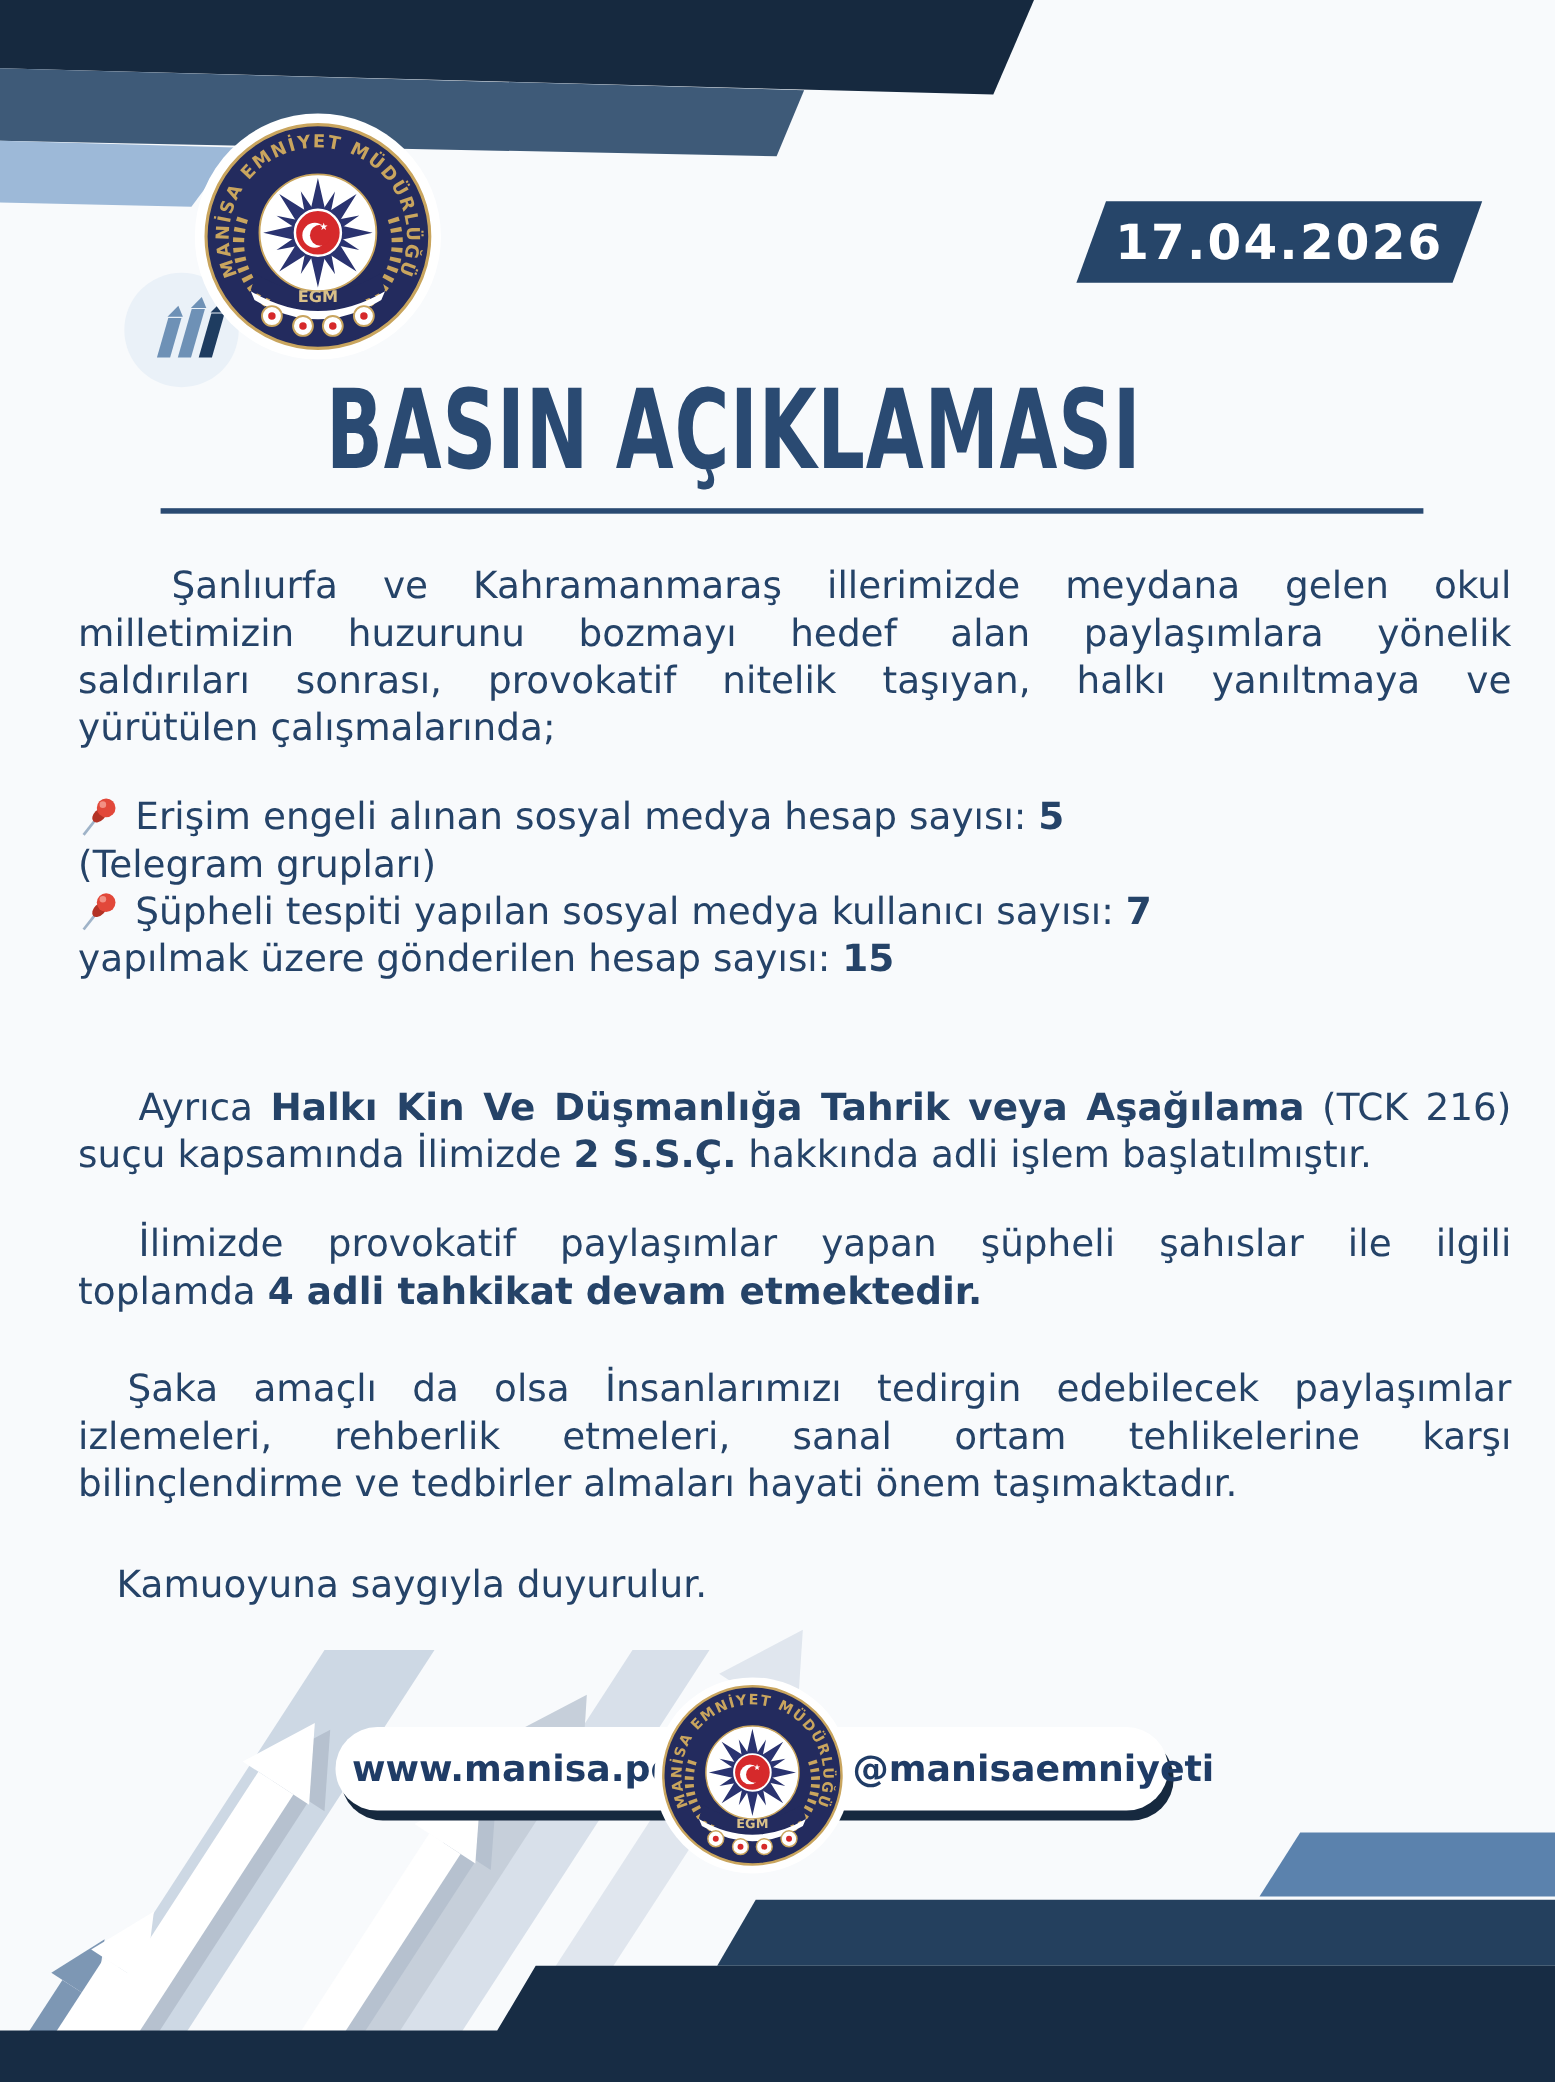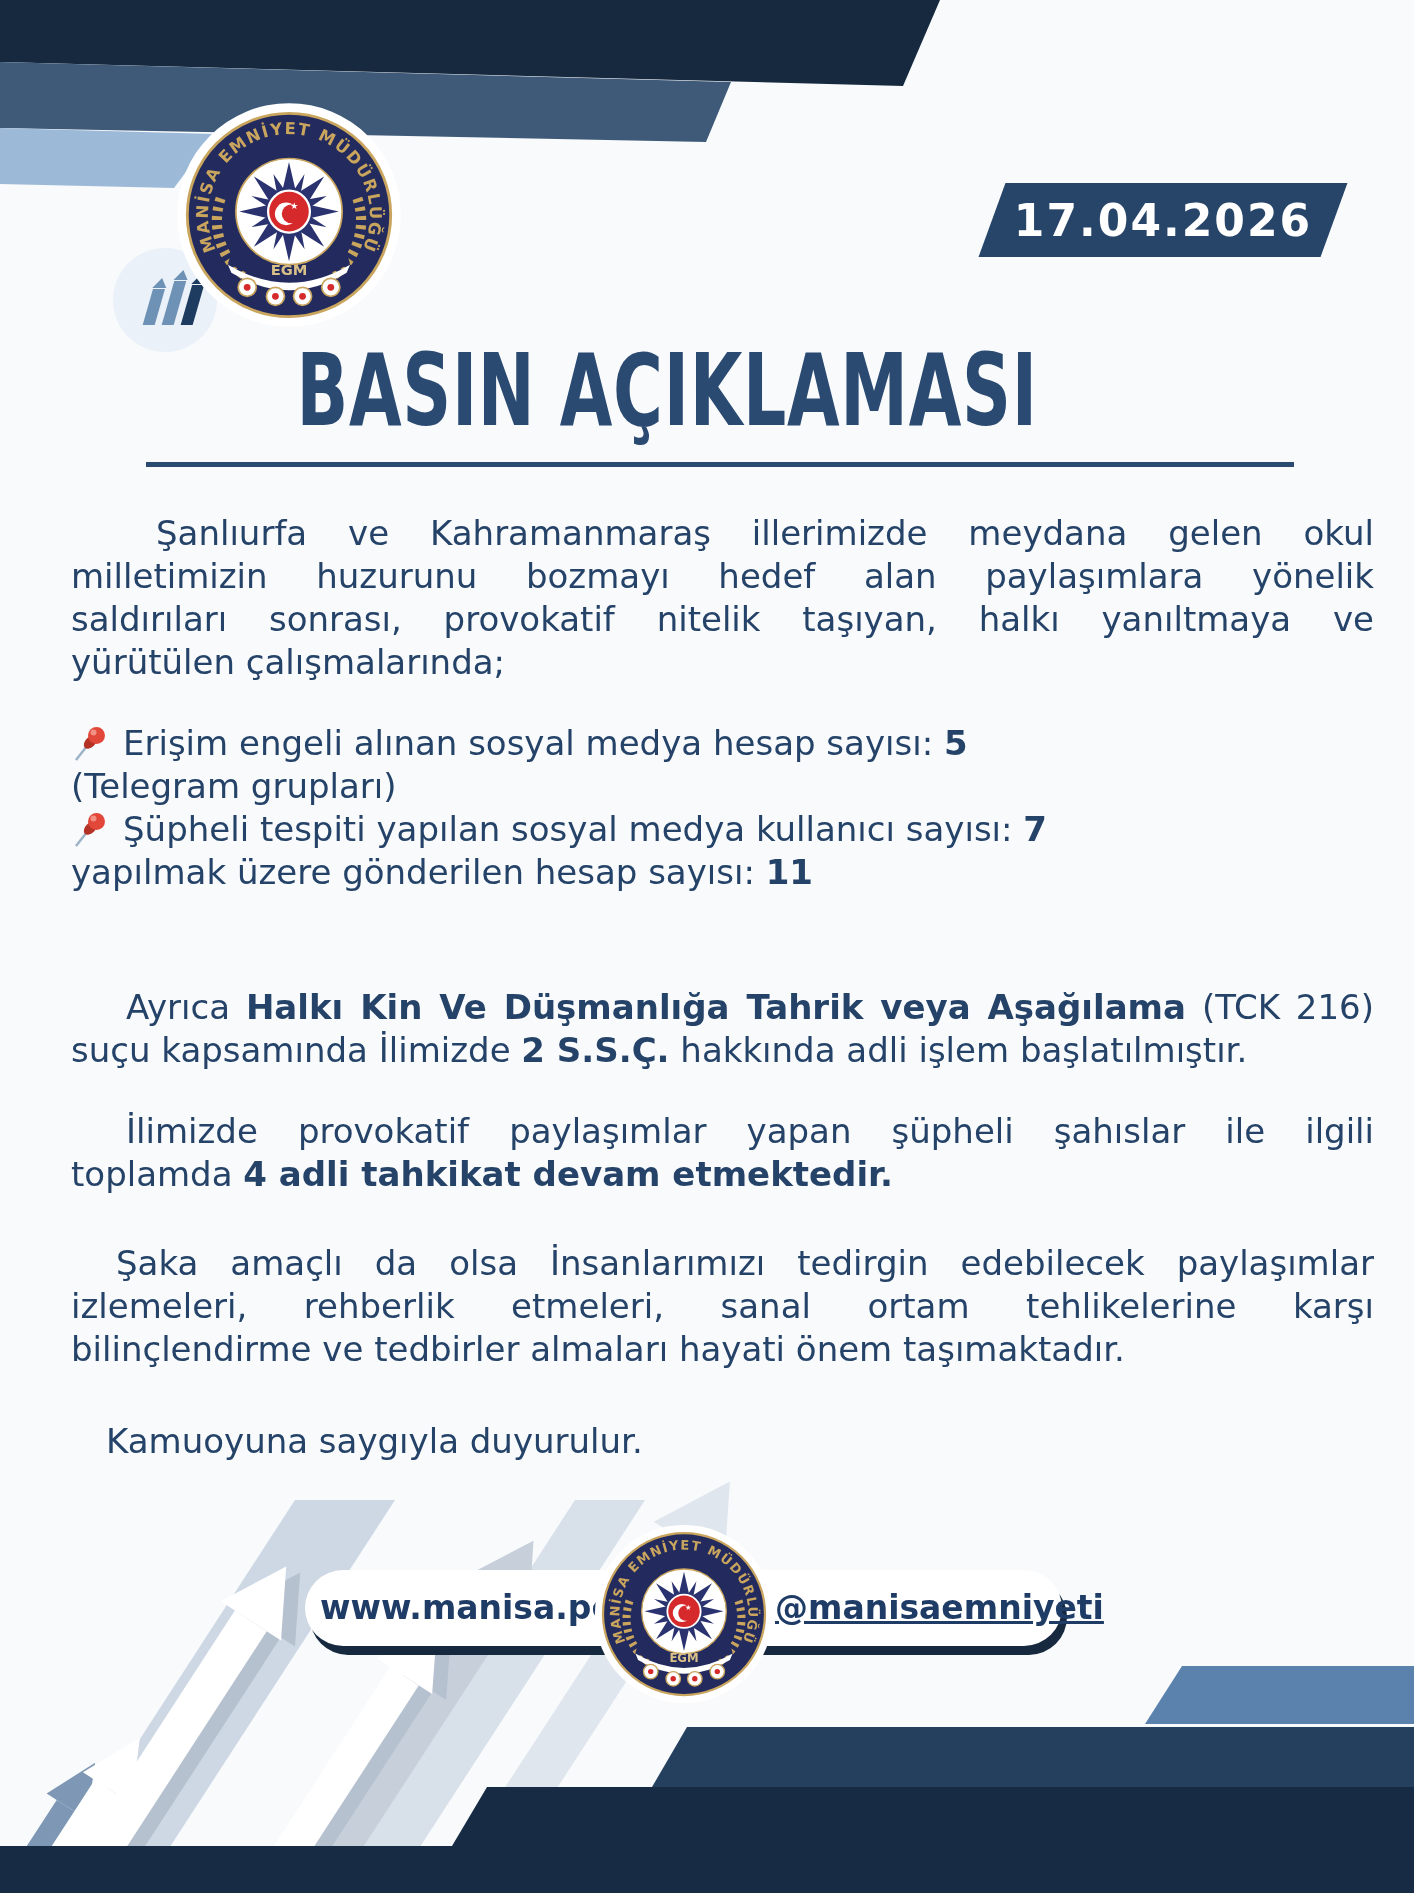--- a/index.html
+++ b/index.html
@@ -63,21 +63,21 @@
   .lline{text-align:left;white-space:nowrap;}
   .bline b{font-weight:700;}
   .pin{display:inline-block;width:40px;height:40px;vertical-align:-8px;margin-right:12px;}
 
   
   .pill{left:305px;top:1570px;width:757px;height:76px;background:#ffffff;
     border-radius:38px;box-shadow:5px 9px 0 var(--navy-dark);}
   .pill-label{top:1588px;height:40px;line-height:40px;font-weight:bold;font-size:33px;
     color:#1f3c66;text-align:center;}
   .website{left:320px;width:270px;}
-  .social{left:775px;width:260px;text-decoration:underline;}
+  .social{left:775px;width:260px;}
 
   
   .arrows-svg{left:0;top:1400px;}
   .band1{fill:var(--periwinkle);} .band2{fill:var(--periwinkle2);}
   .a-pale{fill:var(--arrow-pale);} .a-gray{fill:var(--arrow-gray);}
   .a-white{fill:#ffffff;} .a-shadow{fill:var(--arrow-shadow);}
   .a-steel{fill:#7d97b4;}
   .bottom-svg{left:0;top:1393px;}
   .b-steel{fill:var(--steel);} .b-slate{fill:var(--navy-band);} .b-dark{fill:#172c44;}
   .icon-bar-steel{fill:#6e91b6;} .icon-bar-navy{fill:#1e3c60;}
@@ -166,21 +166,21 @@
         <div class="bline lline"><span>yürütülen çalışmalarında;</span></div>
       </div>
       <div class="para" style="top: 722px;">
         <div class="bline lline"><svg viewBox="0 0 40 40" class="pin">
             <use href="#pushpin"></use>
           </svg><span>Erişim engeli alınan sosyal medya hesap sayısı: </span><b>5</b></div>
         <div class="bline lline"><span>(Telegram grupları)</span></div>
         <div class="bline lline"><svg viewBox="0 0 40 40" class="pin">
             <use href="#pushpin"></use>
           </svg><span>Şüpheli tespiti yapılan sosyal medya kullanıcı sayısı: </span><b>7</b></div>
-        <div class="bline lline"><span>yapılmak üzere gönderilen hesap sayısı: </span><b>11</b></div>
+        <div class="bline lline"><span>yapılmak üzere gönderilen hesap sayısı: </span><b>15</b></div>
       </div>
       <div class="para" style="top: 986px;">
         <div class="bline jline" style="text-indent: 55px;"><span>Ayrıca </span><b>Halkı Kin Ve Düşmanlığa Tahrik veya Aşağılama</b><span> (TCK 216)</span></div>
         <div class="bline lline"><span>suçu kapsamında İlimizde </span><b>2 S.S.Ç.</b><span> hakkında adli işlem başlatılmıştır.</span></div>
       </div>
       <div class="para" style="top: 1110px;">
         <div class="bline jline" style="text-indent: 55px;"><span>İlimizde provokatif paylaşımlar yapan şüpheli şahıslar ile ilgili</span></div>
         <div class="bline lline"><span>toplamda </span><b>4 adli tahkikat devam etmektedir.</b></div>
       </div>
       <div class="para" style="top: 1242px;">

